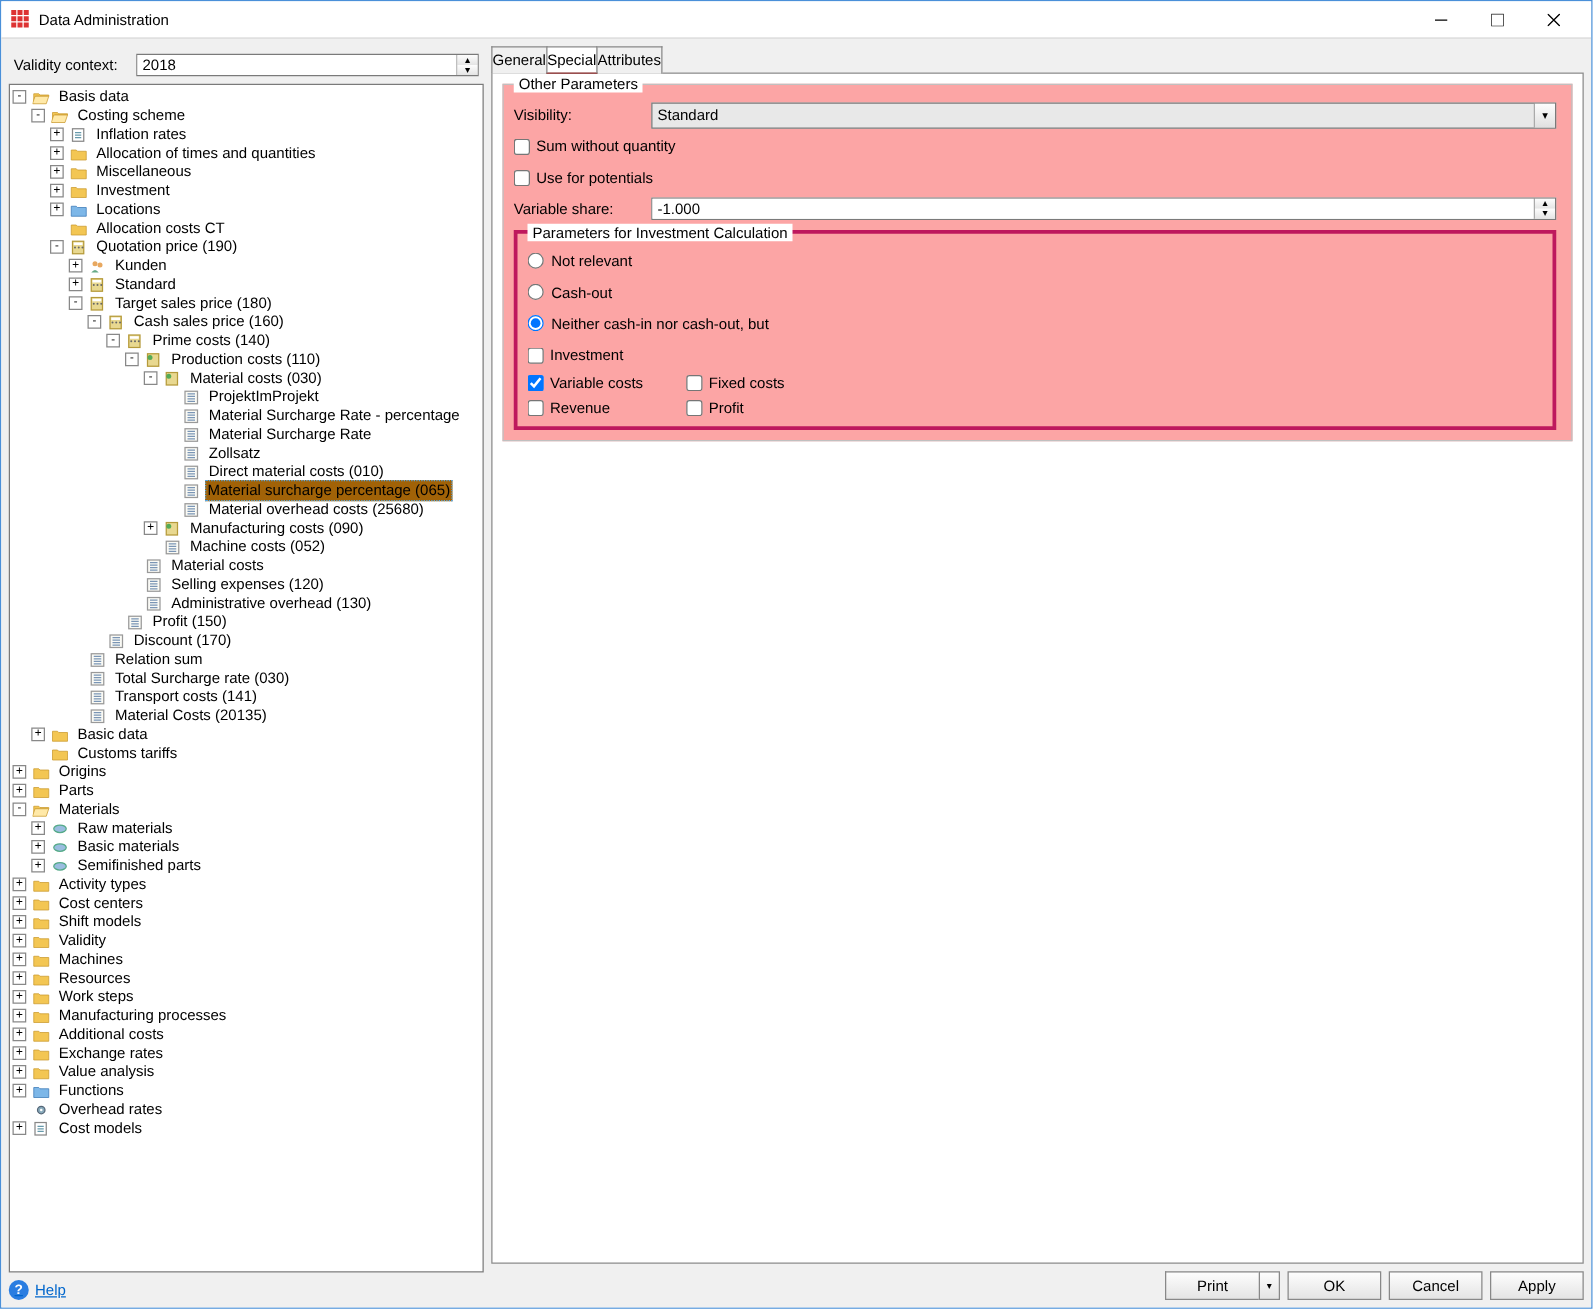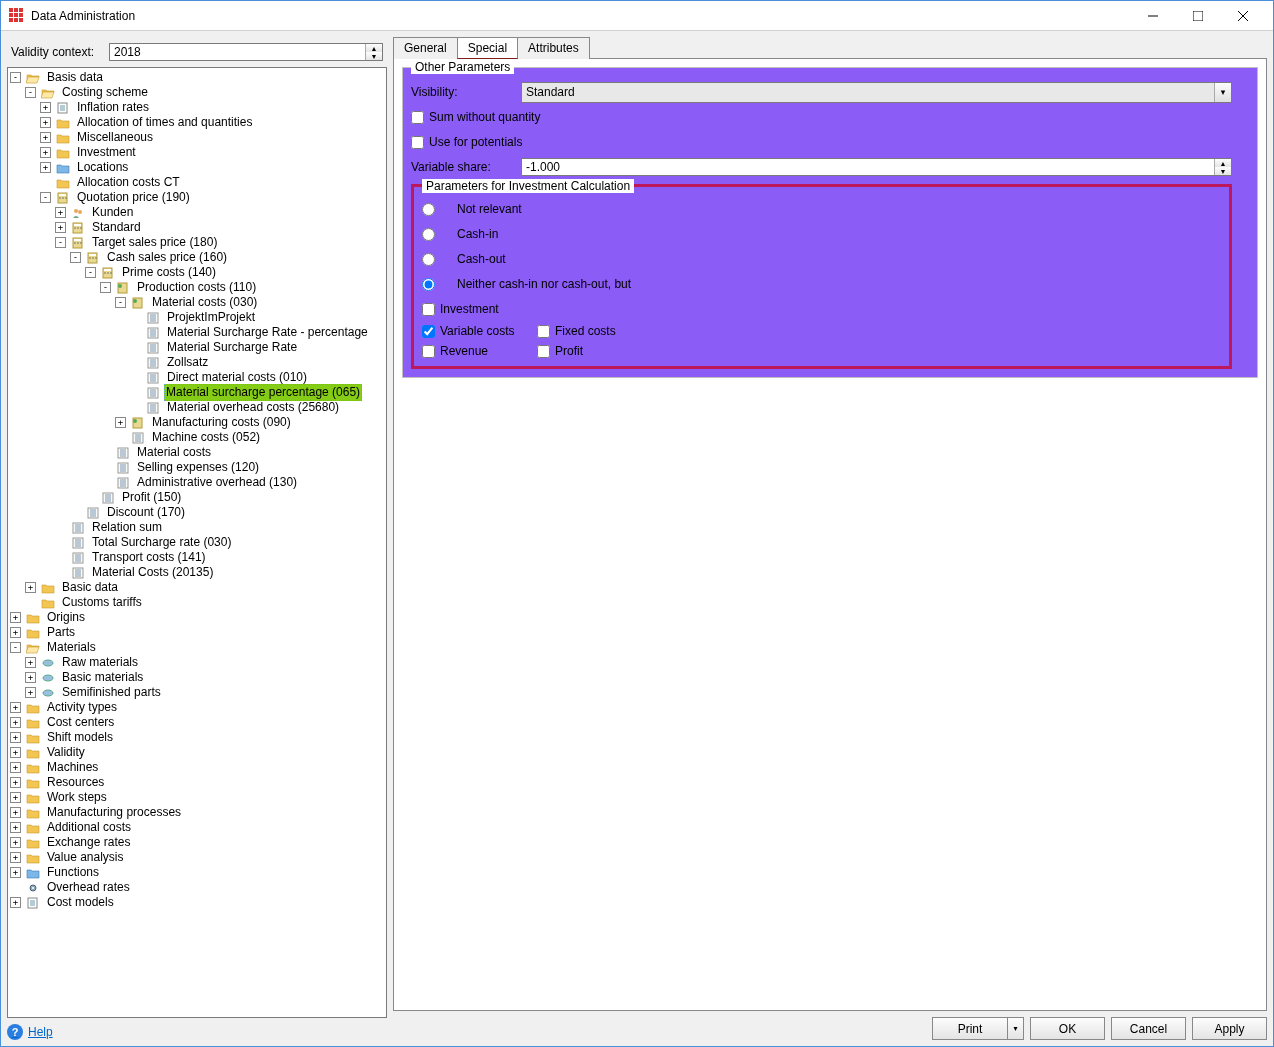--- a/index.html
+++ b/index.html
@@ -99,21 +99,21 @@
 .tree li { white-space: nowrap; }
 .node {
   display: flex;
   align-items: center;
   height: 15px;
   line-height: 15px;
   cursor: default;
   gap: 2px;
 }
 .node.selected .lbl {
-  background: #84cc16;
+  background: #a16207;
   border: 1px dotted #5aa7e0;
   padding: 0 1px;
   margin: -1px -2px;
 }
 .exp {
   width: 11px; height: 11px;
   border: 1px solid #888;
   display: flex;
   align-items: center;
   justify-content: center;
@@ -140,44 +140,44 @@
   display: flex;
   flex-direction: column;
 }
 .tabs {
   display: flex;
   margin-bottom: -1px;
   position: relative;
   z-index: 2;
 }
 .tab {
-  padding: 3px 10px;
+  padding: 3px 0;
   border: 1px solid #888;
   border-bottom: none;
   background: #f0f0f0;
   cursor: pointer;
   margin-right: -1px;
   position: relative;
 }
 .tab.active {
   background: #fff;
   border-bottom: 1px solid #7f1d1d;
   z-index: 3;
 }
 .tab-content {
   flex: 1;
   border: 1px solid #888;
   background: #fff;
   padding: 8px;
 }
 .fieldset {
   border: 1px solid #c0c0c0;
-  padding: 10px 25px 8px 8px;
+  padding: 10px 12px 8px 8px;
   position: relative;
-  background: #8b5cf6;
+  background: #fca5a5;
 }
 .fieldset .legend {
   position: absolute;
   top: -8px;
   left: 8px;
   background: #fff;
   padding: 0 4px;
 }
 .form-row {
   display: flex;
@@ -203,39 +203,39 @@
   background: linear-gradient(#fdfdfd,#e0e0e0);
   cursor: pointer;
   font-size: 9px;
 }
 .chk {
   display: flex;
   align-items: center;
   gap: 5px;
 }
 .chk input { width: 13px; height: 13px; }
-.radio { display: flex; align-items: flex-end; gap: 22px; }
+.radio { display: flex; align-items: flex-start; gap: 6px; }
 .radio input { width: 13px; height: 13px; }
 .sub-fieldset {
   border: 3px solid #be185d;
   padding: 8px 8px 8px 8px;
   margin-top: 6px;
   position: relative;
 }
 .sub-fieldset .legend {
   position: absolute;
   top: -8px;
   left: 8px;
   background: #fff;
   padding: 0 4px;
 }
 .check-grid {
   display: grid;
   grid-template-columns: 115px 115px;
-  gap: 6px 0;
+  gap: 6px 12px;
   margin-top: 4px;
 }
 .footer {
   display: flex;
   align-items: center;
   padding: 6px 0 0 0;
   gap: 6px;
 }
 .help-link {
   color: #0066cc;
@@ -1062,26 +1062,20 @@
 
           <div class="form-row">
               <label class="radio">
                 <input type="radio" name="inv" style="">
                 <span>Not relevant</span>
               </label>
             </div>
           <div class="form-row">
               <label class="radio">
                 <input type="radio" name="inv" style="">
-                <span>Cash-in</span>
-              </label>
-            </div>
-          <div class="form-row">
-              <label class="radio">
-                <input type="radio" name="inv" style="">
                 <span>Cash-out</span>
               </label>
             </div>
           <div class="form-row">
               <label class="radio">
                 <input type="radio" name="inv" checked="" style="">
                 <span>Neither cash-in nor cash-out, but</span>
               </label>
             </div>
 

